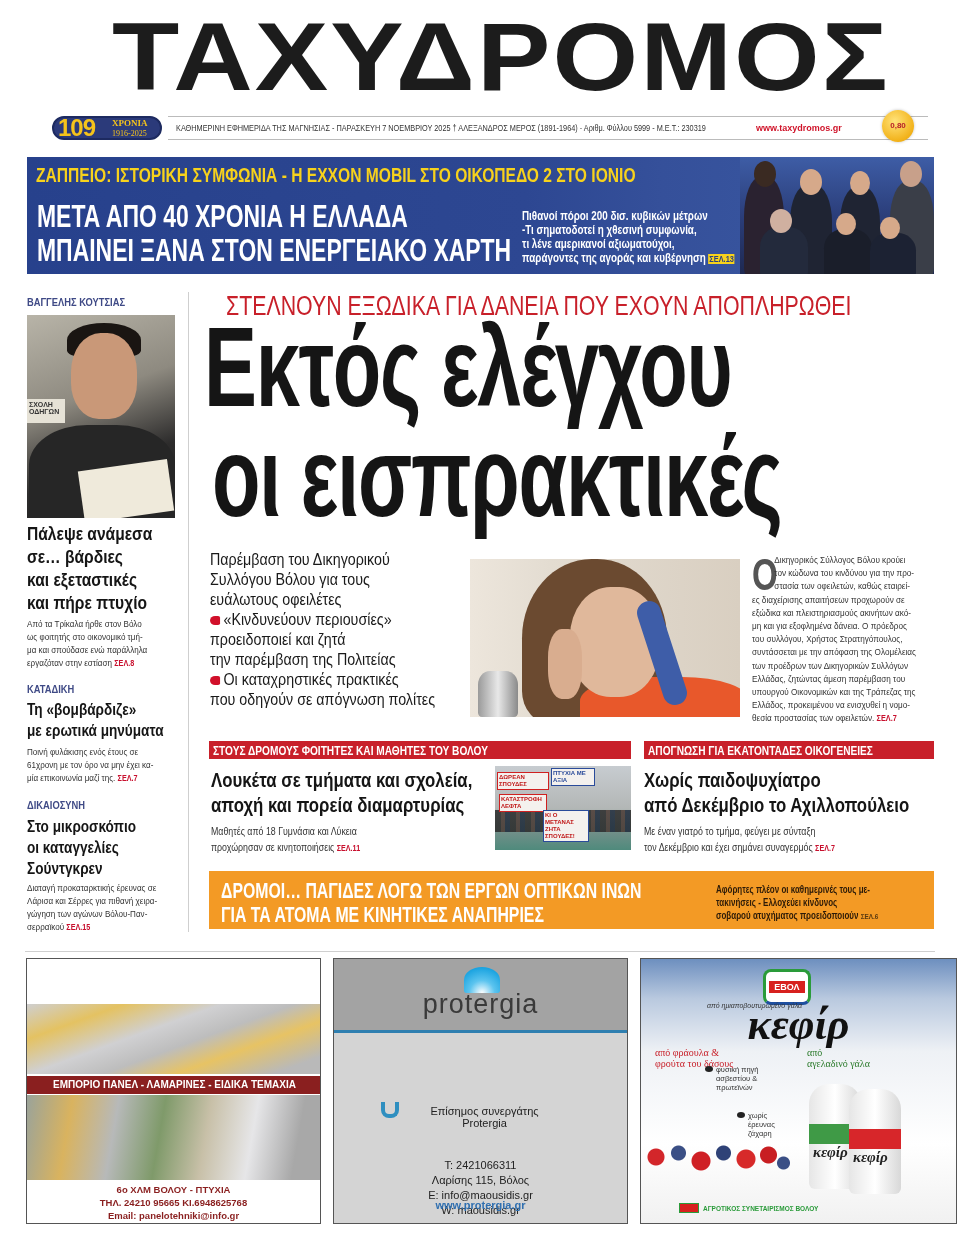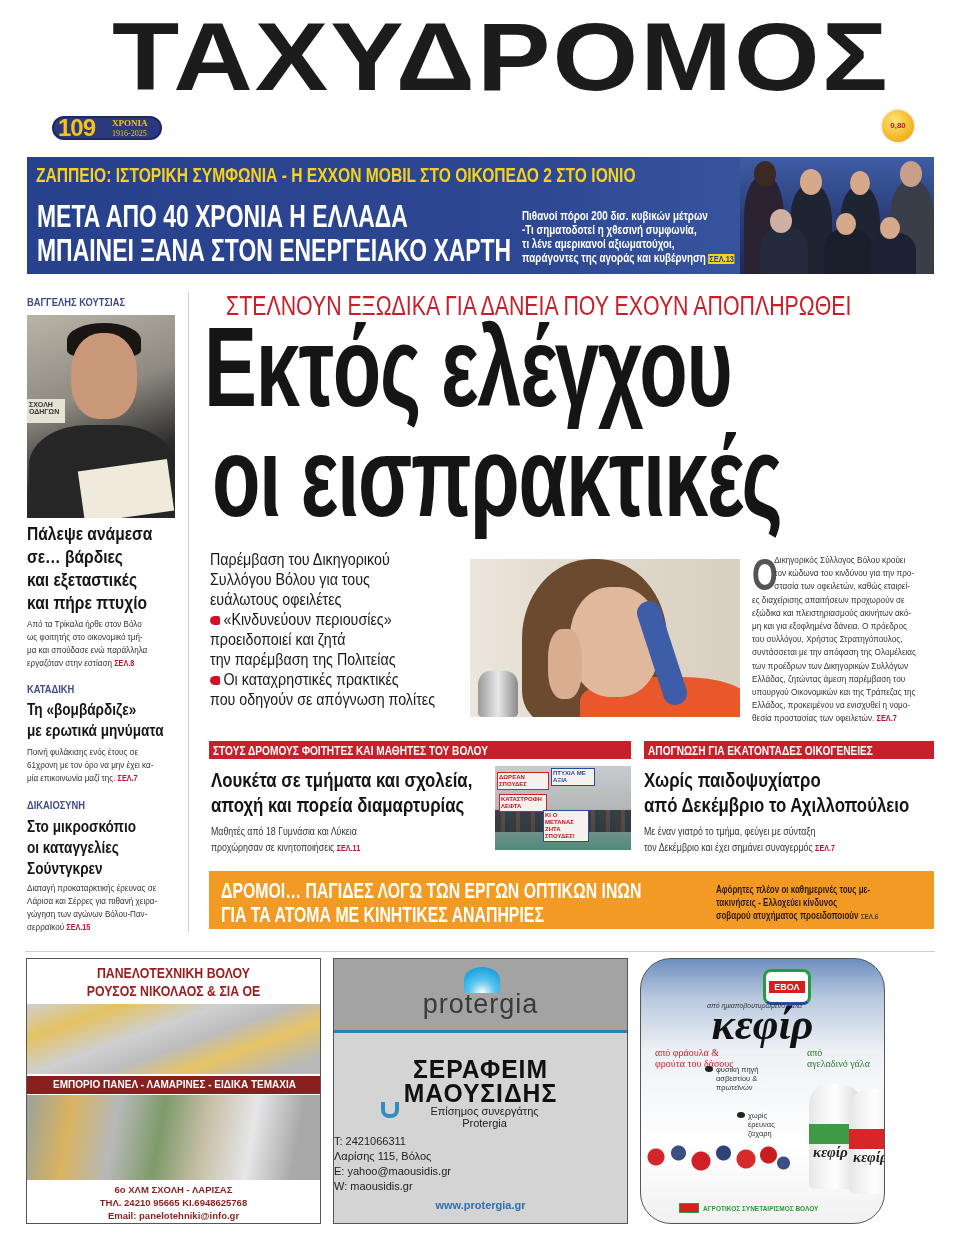--- a/index.html
+++ b/index.html
@@ -103,25 +103,25 @@
   .ad1-info { position: absolute; left: 0; width: 100%; text-align: center; font-weight: bold; font-size: 9.5px; line-height: 13px; color: #8a1f1f; }
   .ad1-info div { white-space: nowrap; }
 
   .ad2 { left: 333px; width: 295px; background: #d4d4d4; }
   .ad2-top { position: absolute; left: 0; top: 0; width: 100%; height: 74px; background: #a3a3a3; border-bottom: 3px solid #2f7fb0; }
   .ad2-shell { position: absolute; left: 130px; top: 8px; width: 36px; height: 26px; border-radius: 50% 50% 10% 10%; background: radial-gradient(circle at 50% 100%, #ffffff 0%, #5cc4ef 40%, #1aa3e0 80%); }
   .ad2-brand { position: absolute; left: 0; width: 100%; top: 30px; text-align: center; font-size: 27px; color: #3a3a3a; letter-spacing: 1px; }
   .ad2-name { position: absolute; left: 0; width: 100%; text-align: center; font-weight: 900; font-size: 26px; line-height: 24px; color: #111; letter-spacing: 1px; }
   .ad2-name div { white-space: nowrap; transform: scaleX(0.95); }
   .ad2-sub { position: absolute; left: 0; width: 100%; text-align: center; font-size: 11px; line-height: 12px; color: #222; padding-left: 8px; }
-  .ad2-contact { position: absolute; left: 0; width: 100%; text-align: left; font-size: 11px; line-height: 15px; color: #222; }
+  .ad2-contact { position: absolute; left: 0; width: 100%; text-align: center; font-size: 11px; line-height: 15px; color: #222; margin-top: 24px; }
   .ad2-url { position: absolute; left: 0; width: 100%; text-align: center; font-weight: bold; font-size: 11px; color: #2f6fb0; }
   .ad2-hook { position: absolute; left: 47px; top: 143px; width: 18px; height: 16px; border: 4px solid #2f8fc0; border-top: none; border-radius: 0 0 8px 8px; }
 
-  .ad3 { left: 640px; width: 245px; background: linear-gradient(180deg, #6d8fbf 0%, #b9c9df 15%, #eef1f5 35%, #ffffff 70%, #f1f1f1 100%); border-radius: 31px; }
+  .ad3 { left: 640px; width: 317px; background: linear-gradient(180deg, #6d8fbf 0%, #b9c9df 15%, #eef1f5 35%, #ffffff 70%, #f1f1f1 100%); }
   .evol-logo { position: absolute; width: 48px; height: 36px; background: #fff; border: 3px solid #2a9b3a; border-bottom-color: #1e4fa0; border-radius: 8px; }
   .evol-logo span { position: absolute; left: 3px; top: 9px; width: 36px; height: 12px; background: #d7201e; color: #fff; font-size: 9px; font-weight: bold; text-align: center; line-height: 12px; }
   .kefir-word { position: absolute; left: 0; width: 100%; top: 40px; text-align: center; font-family: "Liberation Serif", serif; font-style: italic; font-weight: bold; font-size: 44px; color: #111; }
   .kefir-small { position: absolute; left: 66px; top: 43px; font-size: 7px; font-style: italic; color: #333; white-space: nowrap; }
   .kefir-tag { position: absolute; font-family: "Liberation Serif", serif; font-size: 10px; line-height: 11px; white-space: nowrap; }
   .kefir-feat { position: absolute; font-size: 7.5px; line-height: 9px; color: #333; }
   .kefir-feat i { display: inline-block; width: 8px; height: 6px; border-radius: 50%; background: #222; margin-right: 3px; }
   .berries { position: absolute; left: 0; top: 178px; width: 150px; height: 40px; background: radial-gradient(circle at 10% 50%, #d3262a 8px, transparent 9px), radial-gradient(circle at 25% 40%, #3b4f85 7px, transparent 8px), radial-gradient(circle at 40% 60%, #cf2025 9px, transparent 10px), radial-gradient(circle at 55% 40%, #2f4277 7px, transparent 8px), radial-gradient(circle at 70% 55%, #d72a2a 9px, transparent 10px), radial-gradient(circle at 85% 45%, #c81e22 8px, transparent 9px), radial-gradient(circle at 95% 65%, #3b4f85 6px, transparent 7px); }
   .bottle { position: absolute; top: 125px; width: 52px; height: 105px; border-radius: 20px 20px 6px 6px; background: linear-gradient(90deg, #e6e6e6, #ffffff, #d8d8d8); }
   .bottle-band { position: absolute; left: 0; top: 40px; width: 100%; height: 20px; }
@@ -135,20 +135,24 @@
 <div class="abs masthead">
   <div class="masthead-title">ΤΑΧΥΔΡΟΜΟΣ</div>
 </div>
 
 <div class="abs infobar">
   <div class="years-badge">
     <span class="years-num">109</span>
     <span class="years-word">ΧΡΟΝΙΑ</span>
     <span class="years-range">1916-2025</span>
   </div>
+  <div class="info-line">
+    <span class="info-text">ΚΑΘΗΜΕΡΙΝΗ ΕΦΗΜΕΡΙΔΑ ΤΗΣ ΜΑΓΝΗΣΙΑΣ  - ΠΑΡΑΣΚΕΥΗ 7 ΝΟΕΜΒΡΙΟΥ 2025  † ΑΛΕΞΑΝΔΡΟΣ ΜΕΡΟΣ (1891-1964) - Αριθμ. Φύλλου 5999 - Μ.Ε.Τ.: 230319</span>
+    <span class="info-url">www.taxydromos.gr</span>
+  </div>
   <div class="price">
       <span>0,80</span>
     </div>
 </div>
 
 <div class="abs banner">
   <div class="banner-kicker">ΖΑΠΠΕΙΟ: ΙΣΤΟΡΙΚΗ ΣΥΜΦΩΝΙΑ - Η EXXON MOBIL ΣΤΟ ΟΙΚΟΠΕΔΟ 2 ΣΤΟ ΙΟΝΙΟ</div>
   <div class="banner-head1">ΜΕΤΑ ΑΠΟ 40 ΧΡΟΝΙΑ Η ΕΛΛΑΔΑ</div>
   <div class="banner-head2">ΜΠΑΙΝΕΙ ΞΑΝΑ ΣΤΟΝ ΕΝΕΡΓΕΙΑΚΟ ΧΑΡΤΗ</div>
   <div class="banner-dek">
@@ -300,54 +304,46 @@
   <div class="orange-dek">
     <div>Αφόρητες πλέον οι καθημερινές τους με-</div>
     <div>τακινήσεις - Ελλοχεύει κίνδυνος</div>
     <div><span>σοβαρού ατυχήματος προειδοποιούν</span> <span style="font-size:8px;color:#5a3a10;">ΣΕΛ.6</span></div>
   </div>
 </div>
 
 <div class="abs hr-bottom"></div>
 
 <div class="abs ad ad1">
-  <div class="ad1-title" style="top:5px;">
-    <div>ΠΑΝΕΛΟΤΕΧΝΙΚΗ ΒΟΛΟΥ</div>
-    <div>ΡΟΥΣΟΣ ΝΙΚΟΛΑΟΣ &amp; ΣΙΑ ΟΕ</div>
-  </div>
   <div class="ad1-img1"></div>
   <div class="ad1-strip">
       <span>ΕΜΠΟΡΙΟ ΠΑΝΕΛ - ΛΑΜΑΡΙΝΕΣ - ΕΙΔΙΚΑ ΤΕΜΑΧΙΑ</span>
     </div>
   <div class="ad1-img2"></div>
   <div class="ad1-info" style="top:224px;">
-    <div>6ο ΧΛΜ ΣΧΟΛΗ - ΛΑΡΙΣΑΣ</div>
+    <div>6ο ΧΛΜ ΒΟΛΟΥ - ΠΤΥΧΙΑ</div>
     <div>ΤΗΛ.  24210 95665 ΚΙ.6948625768</div>
     <div>Email: panelotehniki@info.gr</div>
   </div>
 </div>
 
 <div class="abs ad ad2">
   <div class="ad2-top">
     <div class="ad2-shell"></div>
     <div class="ad2-brand">protergia</div>
   </div>
-  <div class="ad2-name" style="top:98px;">
-    <div>ΣΕΡΑΦΕΙΜ</div>
-    <div>ΜΑΟΥΣΙΔΗΣ</div>
-  </div>
   <div class="ad2-hook"></div>
   <div class="ad2-sub" style="top:146px;">
     <div>Επίσημος συνεργάτης</div>
     <div>Protergia</div>
   </div>
   <div class="ad2-contact" style="top:175px;">
     <div>T: 2421066311</div>
     <div>Λαρίσης 115, Βόλος</div>
-    <div>E: yahoo@maousidis.gr</div>
+    <div>E: info@maousidis.gr</div>
     <div>W: maousidis.gr</div>
   </div>
   <div class="ad2-url" style="top:240px;">www.protergia.gr</div>
 </div>
 
 <div class="abs ad ad3">
   <div class="evol-logo" style="left:122px;top:10px;">
       <span>ΕΒΟΛ</span>
     </div>
   <div class="kefir-small">από ημιαποβουτυρωμένο γάλα</div>

